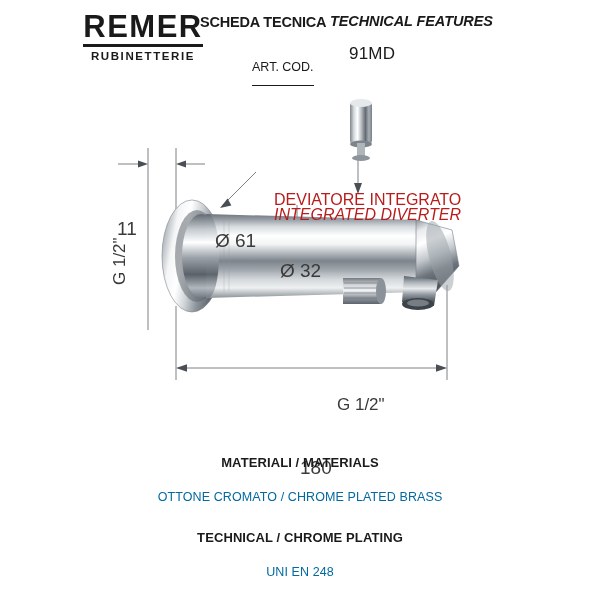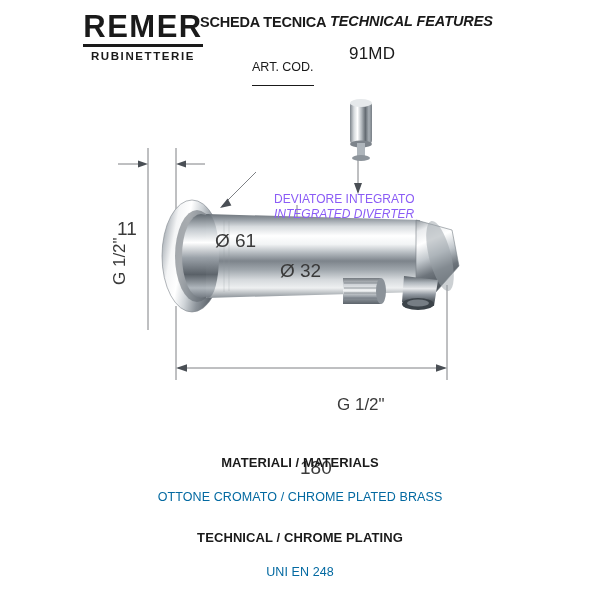--- a/index.html
+++ b/index.html
@@ -64,21 +64,21 @@
   #dim-d32     { left:280px; top:180px; font-size:19px; }
   #dim-180     { left:300px; top:377px; font-size:19px; }
   #dim-g12-out { left:337px; top:315px; font-size:17px; }
   #dim-g12-in  {
     left:110px; top:205px; font-size:17px;
     transform:rotate(-90deg); transform-origin:left top;
     white-space:nowrap;
   }
   .callout {
     position:absolute; left:274px; top:112px;
-    font-size:12px; color:#8b5cf6; line-height:15px;
+    font-size:16px; color:#b91c1c; line-height:15px;
     white-space:nowrap;
   }
   .callout .it { font-style:italic; }
 
   
   .footer { position:absolute; left:0; top:455px; width:600px; text-align:center; }
   .f-head {
     font-size:13px; font-weight:700; color:#1a1a1a;
     letter-spacing:0.1px; margin:0;
   }

